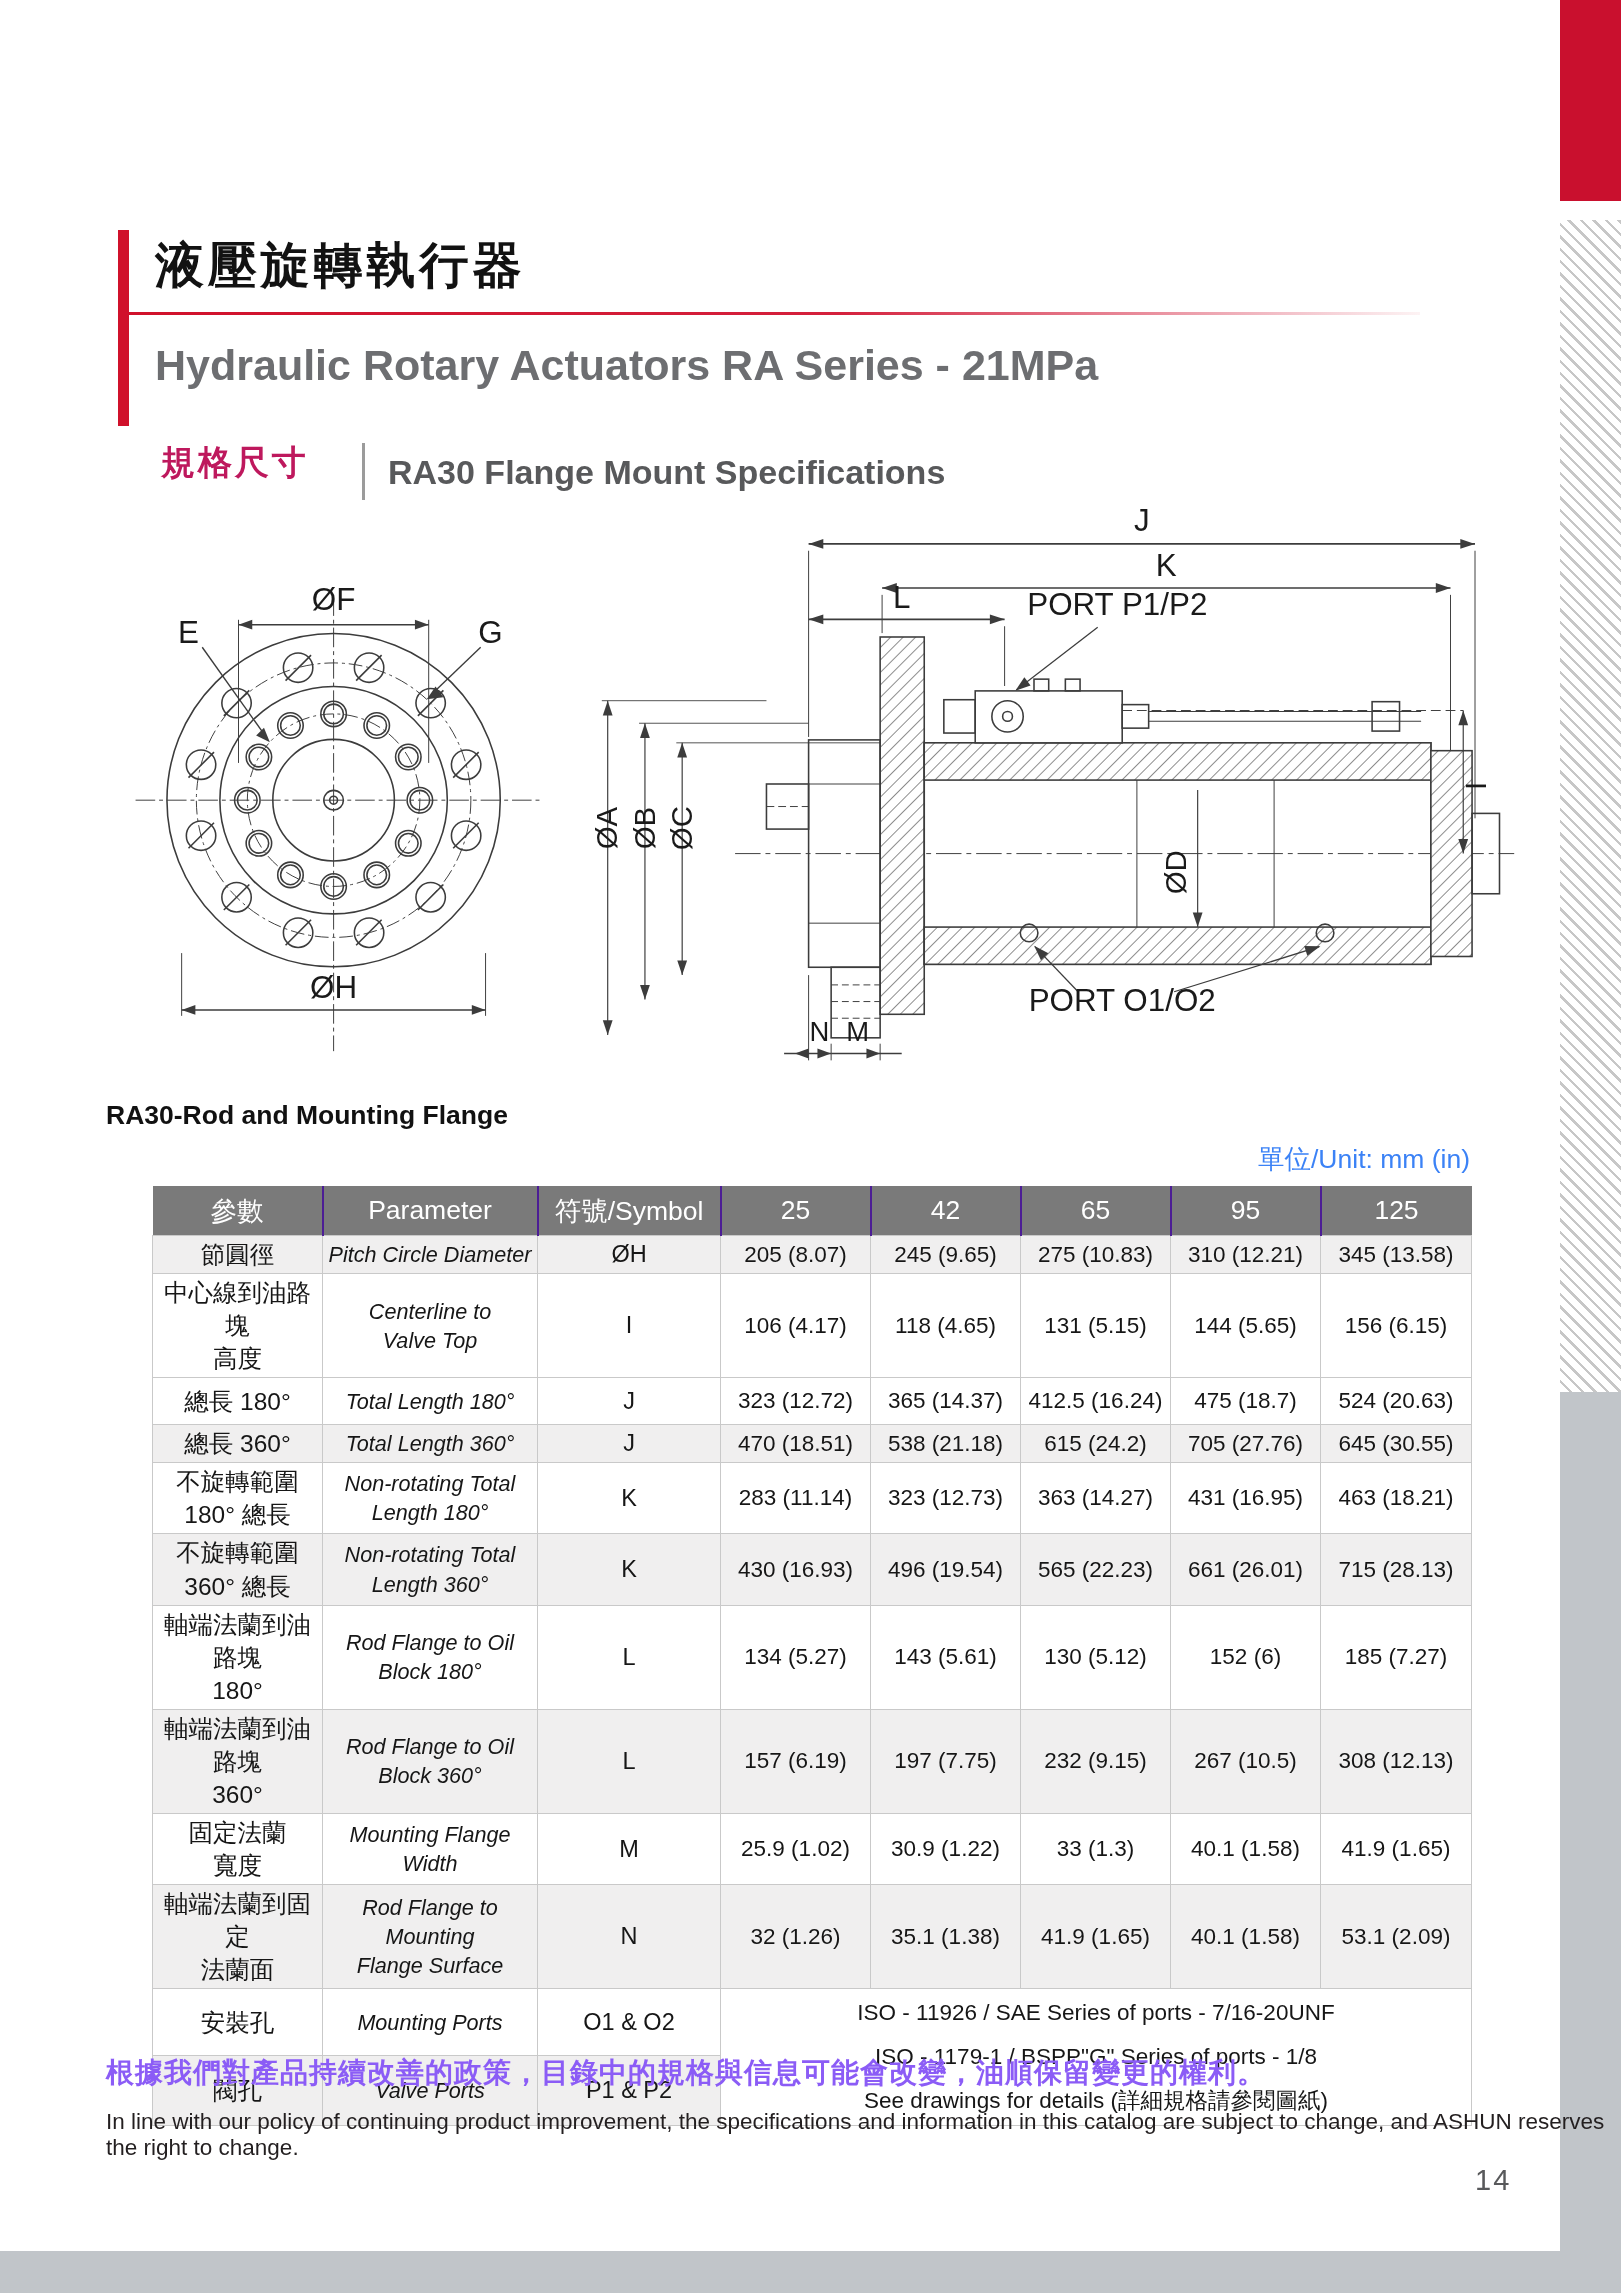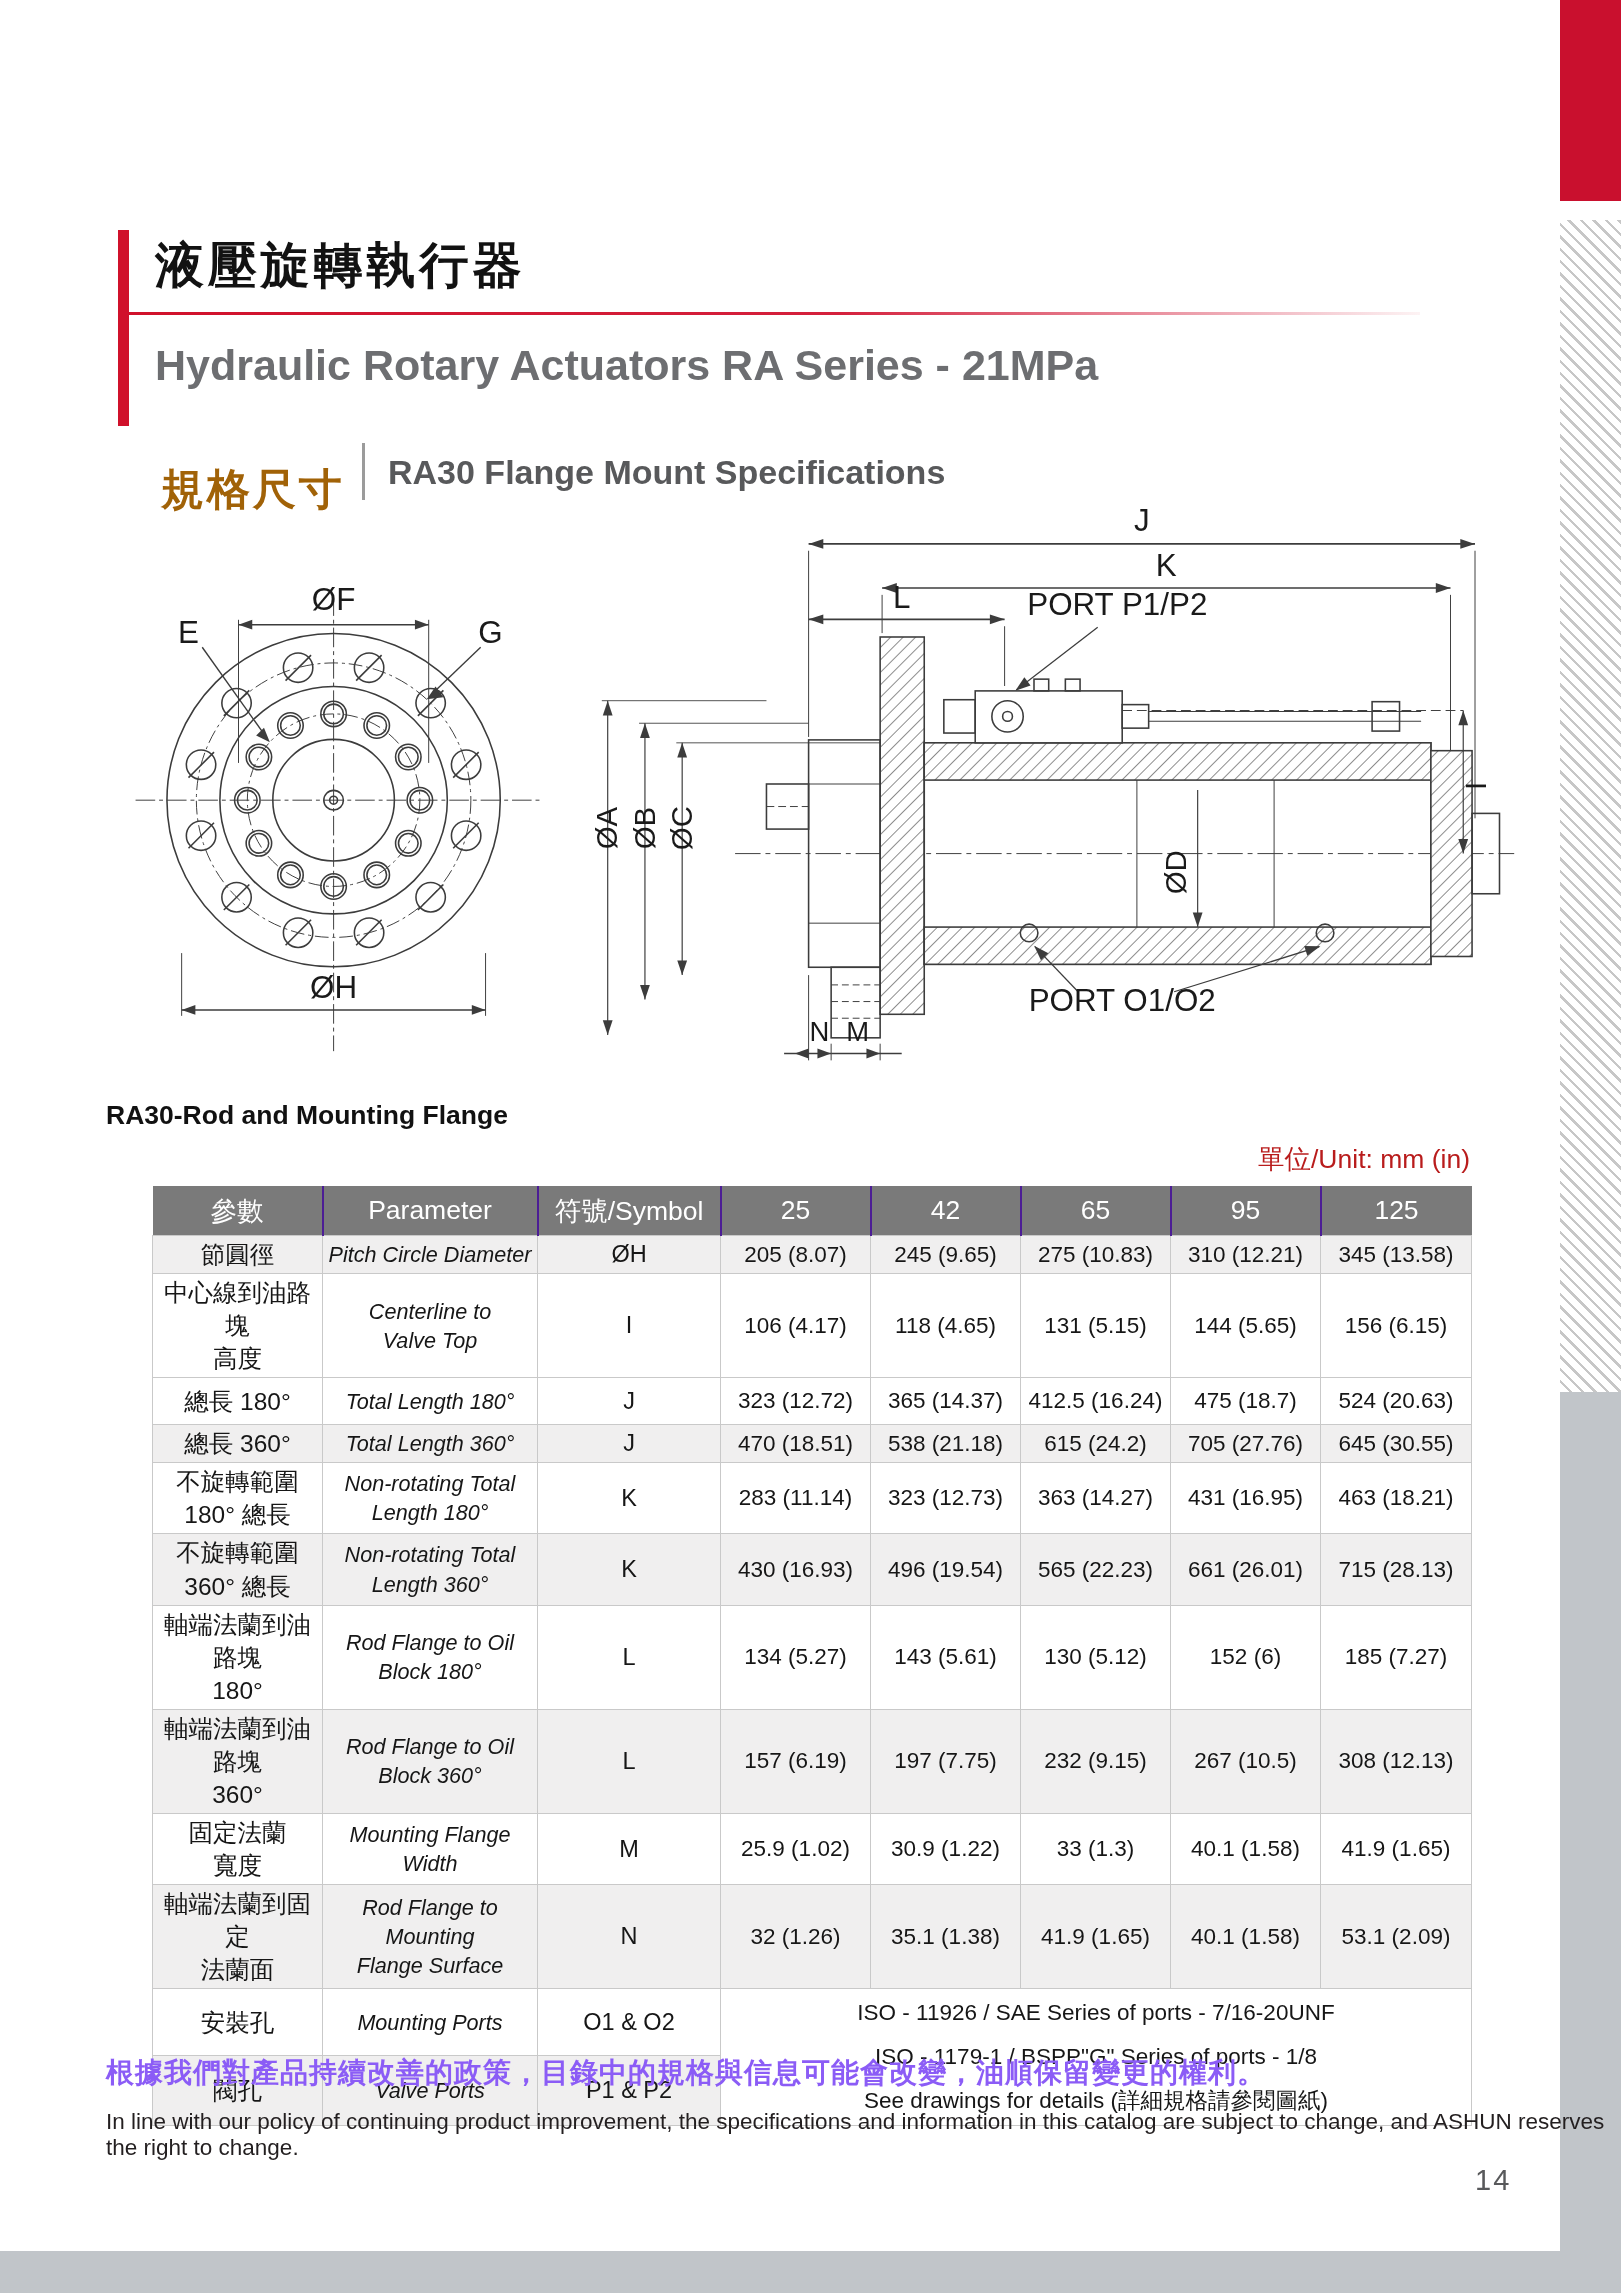--- a/index.html
+++ b/index.html
@@ -18,26 +18,26 @@
   .page-num{left:1475px;top:2164px;font-size:29px;color:#58595b;letter-spacing:2px;}
 
   
   .title-bar{left:118px;top:230px;width:10.8px;height:196px;background:#d0112b;}
   .title-zh{left:155px;top:233px;font-size:49px;font-weight:bold;color:#121212;letter-spacing:3.9px;}
   .title-rule{left:128px;top:312px;width:1292px;height:2.9px;
     background:linear-gradient(to right,#d0112b 0%,#d4203c 55%,#f3c3cb 90%,#fdf3f4 100%);}
   .title-en{left:155px;top:341px;font-size:43px;font-weight:bold;color:#6d6e71;}
 
   
-  .sec-zh{left:161px;top:461px;font-size:43px;font-weight:bold;color:#a16207;letter-spacing:2.9px;}
+  .sec-zh{left:161px;top:440px;font-size:34px;font-weight:bold;color:#be185d;letter-spacing:2.9px;}
   .sec-div{left:362px;top:443px;width:2.9px;height:57px;background:#9b9b9b;}
   .sec-en{left:388px;top:453px;font-size:34px;font-weight:bold;color:#58595b;}
 
   .drawing-caption{left:106px;top:1100px;font-size:26.5px;font-weight:bold;color:#111;text-align:center;}
-  .unit-label{right:151px;top:1141px;font-size:26.5px;color:#b91c1c;}
+  .unit-label{right:151px;top:1141px;font-size:26.5px;color:#3b82f6;}
 
   
   .spec-table-wrap{left:152px;top:1186px;width:1318px;}
   table.spec{border-collapse:collapse;table-layout:fixed;width:1318px;background:#fff;}
   table.spec th{
     background:#7a7a7a;color:#fff;font-weight:normal;font-size:26.5px;
     border-left:2px solid #fff;border-right:2px solid #4c1d95;border-top:none;border-bottom:none;
     height:49px;text-align:center;vertical-align:middle;padding:0;
   }
   table.spec th:first-child{border-left:none;}

